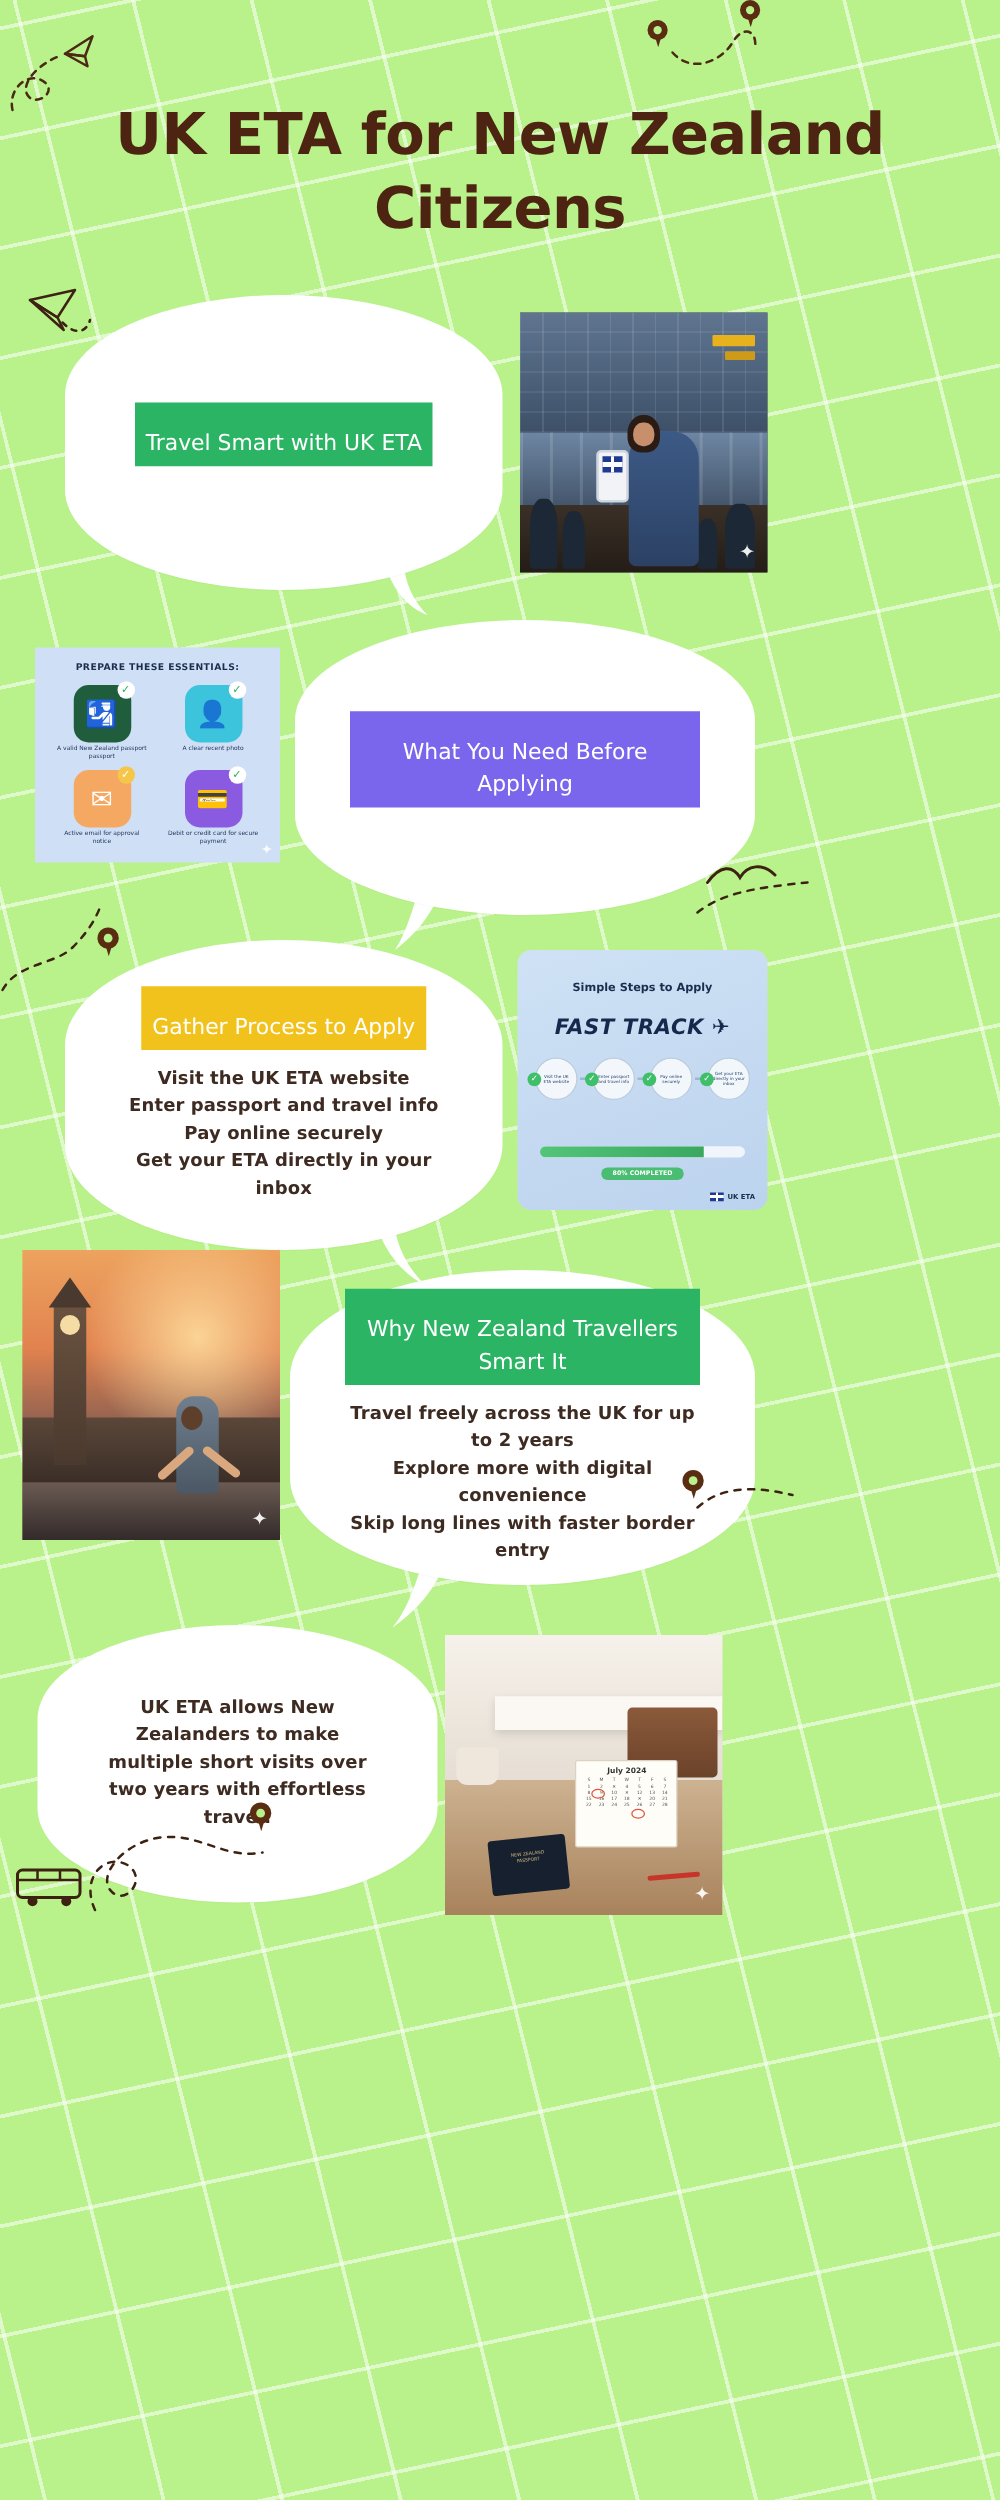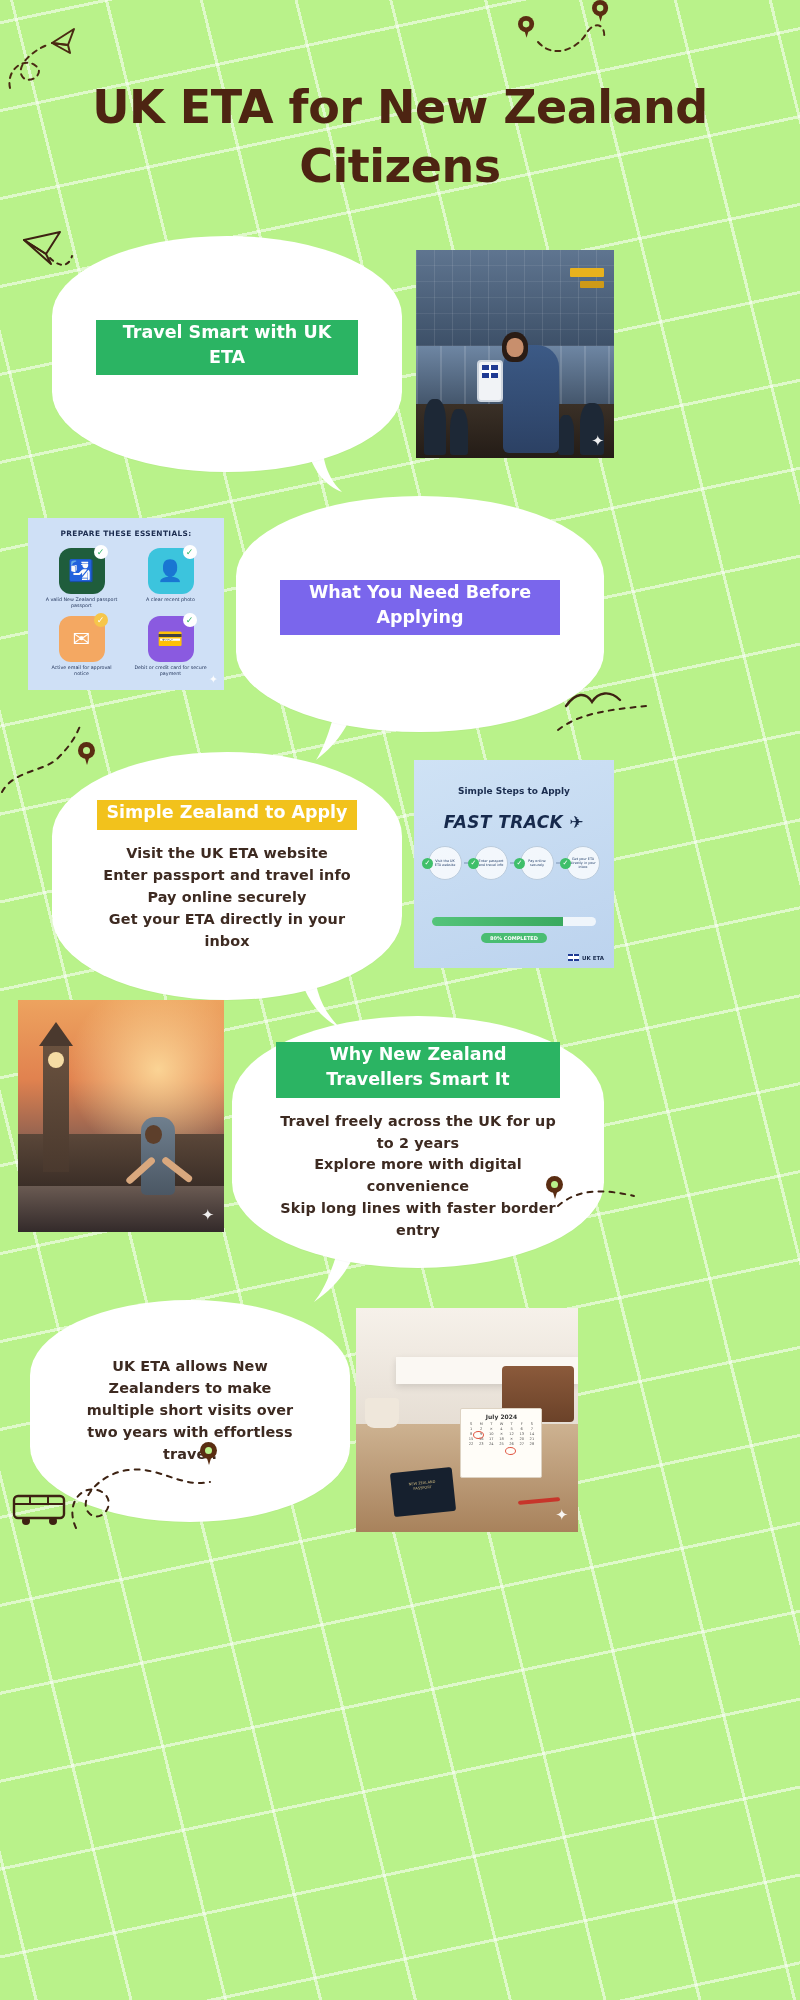--- a/index.html
+++ b/index.html
@@ -40,22 +40,22 @@
     position:absolute; left:0; right:0; top:0; bottom:0;
     display:flex; flex-direction:column; align-items:center; justify-content:center;
     padding:0 44px; text-align:center;
   }
   .tail{
     position:absolute; width:0; height:0; z-index:3;
   }
 
   .hl{
     display:inline-block;
-    color:#ffffff; font-weight:700; font-size:17.5px; line-height:1.45;
-    padding:0 9px 5px; margin-bottom:13px;
+    color:#ffffff; font-weight:400; font-size:17.5px; line-height:1.45;
+    padding:21px 9px 5px; margin-bottom:13px;
     box-decoration-break:clone; -webkit-box-decoration-break:clone;
   }
   .hl.green{ background:#2bb463; }
   .hl.purple{ background:#7a66ec; }
   .hl.yellow{ background:#f2c21c; }
   .body-text{
     color:#3d2a21; font-weight:700; font-size:14.4px; line-height:1.52;
     letter-spacing:.1px;
   }
 
@@ -118,21 +118,21 @@
   .ph-essent .t3{ background:#f4a862; }
   .ph-essent .t4{ background:#8a5ae0; }
   .ph-essent .chk{ position:absolute; right:-3px; top:-3px; width:14px; height:14px;
     border-radius:50%; background:#fff; color:#2bb463; font-size:9px; font-weight:700;
     display:flex; align-items:center; justify-content:center; }
   .ph-essent .t3 .chk{ background:#f6c64a; color:#fff; }
   .ph-essent .lbl{ margin-top:3px; font-size:4.8px; line-height:1.35; color:#24365c;
     text-align:center; max-width:76px; }
 
   
-  .ph-fast{ background:linear-gradient(160deg,#cfe2f5,#bcd3ee); }
+  .ph-fast{ background:linear-gradient(160deg,#cfe2f5,#bcd3ee);border-radius:11px; }
   .ph-fast .h1{ position:absolute; top:26px; left:0; right:0; text-align:center;
     font-size:9px; font-weight:700; color:#1b2d4f; }
   .ph-fast .h2{ position:absolute; top:52px; left:0; right:0; text-align:center;
     font-size:17px; font-weight:700; font-style:italic; color:#16294c; letter-spacing:.4px; }
   .ph-fast .steps{ position:absolute; top:86px; left:14px; right:14px;
     display:flex; align-items:center; justify-content:space-between; }
   .ph-fast .step{ position:relative; width:34px; height:34px; border-radius:50%;
     background:rgba(255,255,255,.78); border:1px solid #bcd; display:flex; align-items:center;
     justify-content:center; text-align:center; font-size:3.4px; line-height:1.25; color:#24406b;
     padding:3px; }
@@ -324,21 +324,21 @@
 
   <div class="pin" style="left:78px;top:742px;">
       <i></i>
     </div>
   <svg class="doodle" style="left:0px;top:706px;" width="110" height="90">
     <path d="M2,86 C14,64 44,66 58,52 C70,40 76,30 80,20" fill="none" stroke="#3d2212" stroke-width="2" stroke-dasharray="5 6" stroke-linecap="round"></path>
   </svg>
 
   <div class="bubble" style="left:52px;top:752px;width:350px;height:248px;">
     <div class="inner">
-      <span class="hl yellow">Simple Zealand to Apply</span>
+      <span class="hl yellow">Gather Process to Apply</span>
       <p class="body-text">Visit the UK ETA website</p>
       <p class="body-text">Enter passport and travel info</p>
       <p class="body-text">Pay online securely</p>
       <p class="body-text">Get your ETA directly in your inbox</p>
     </div>
   </div>
   <svg class="tail" style="left:292px;top:960px;width:80px;height:80px;z-index:2;">
     <path d="M4,4 C12,38 28,58 48,68 C28,48 22,26 22,2 Z" fill="#ffffff"></path>
   </svg>
 

